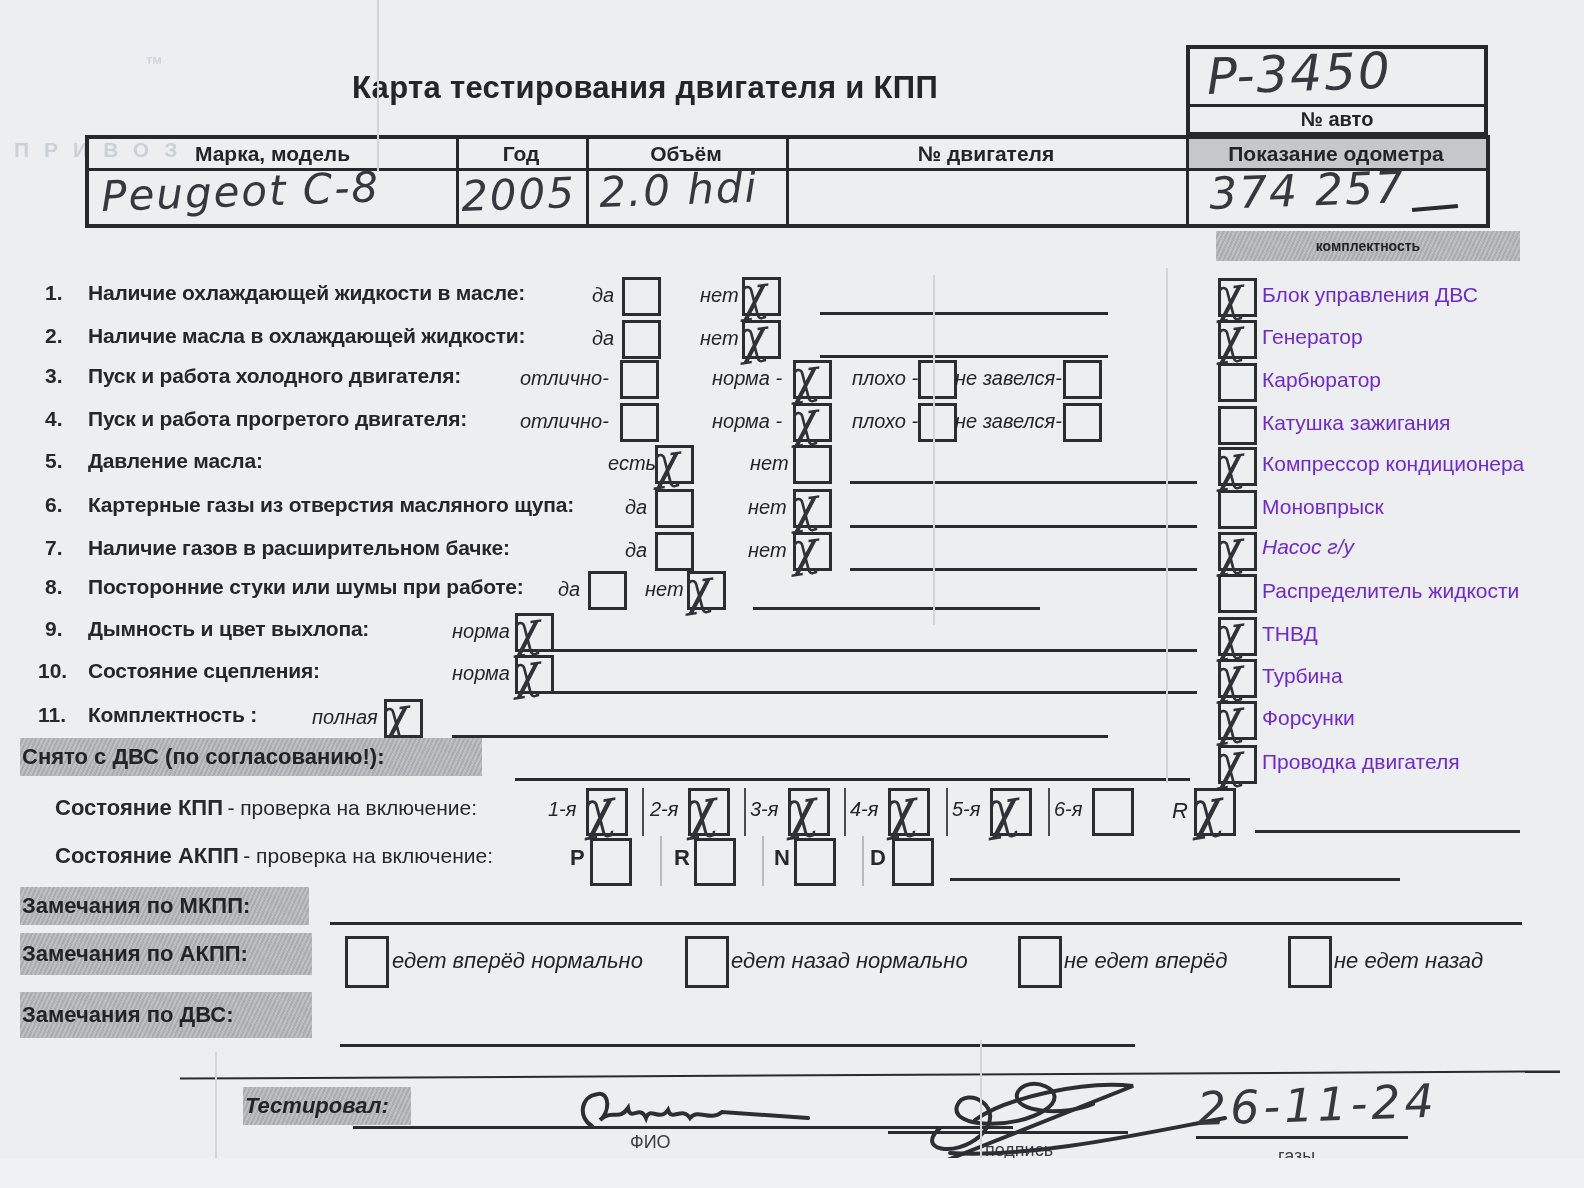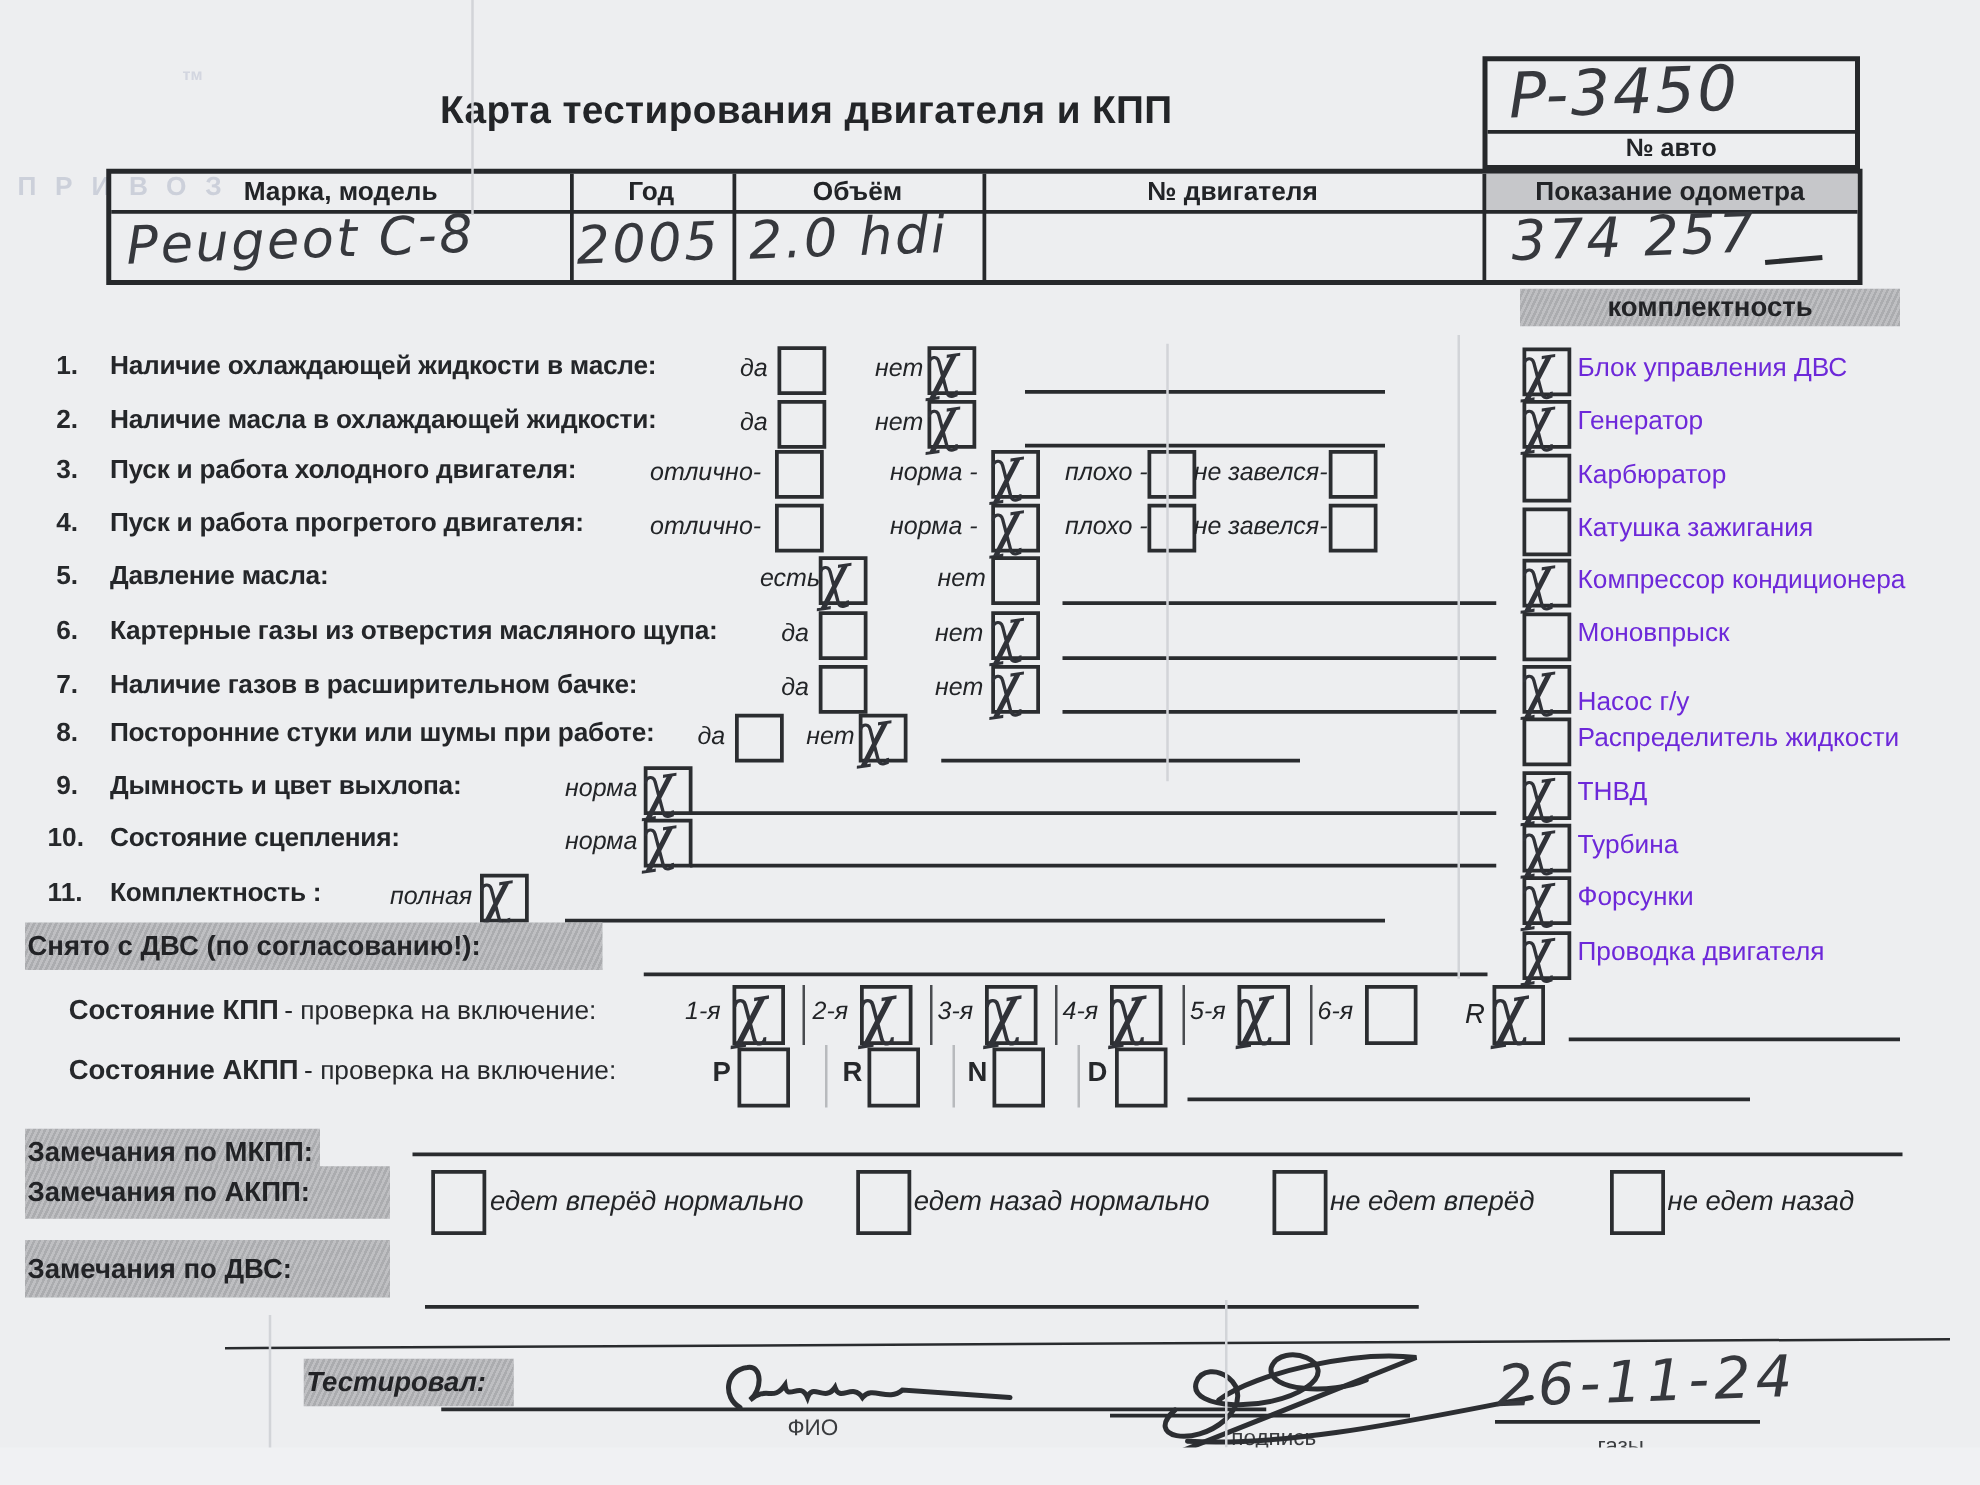--- a/index.html
+++ b/index.html
@@ -84,37 +84,37 @@
     <div class="abs thdr" style="left:1097px;top:3px;width:300px;">Показание одометра</div>
   </div>
   <div class="abs hw" style="left:102px;top:172px;font-size:42px;">Peugeot  C-8</div>
   <div class="abs hw" style="left:462px;top:172px;font-size:42px;">2005</div>
   <div class="abs hw" style="left:600px;top:168px;font-size:42px;">2.0 hdi</div>
   <div class="abs hw" style="left:785px;top:172px;font-size:42px;"></div>
   <div class="abs hw" style="left:1210px;top:168px;font-size:44px;">374 257</div>
   <div class="hline" style="left:1412px;top:206px;width:46px;transform:rotate(-5deg);border-top-width:4px;"></div>
 
   <div class="graybar" style="left:1216px;top:231px;width:304px;height:30px;justify-content:center;">
-    <span class="boldpart" style="font-size:22px;padding:0;">комплектность</span>
+    <span class="boldpart" style="font-size:14px;padding:0;">комплектность</span>
   </div>
 
   <span class="cb checked" style="left:1218px;top:278px;"></span>
   <div class="abs eq" style="left:1262px;top:283px;">Блок управления ДВС</div>
   <span class="cb checked" style="left:1218px;top:320px;"></span>
   <div class="abs eq" style="left:1262px;top:325px;">Генератор</div>
   <span class="cb" style="left:1218px;top:363px;"></span>
   <div class="abs eq" style="left:1262px;top:368px;">Карбюратор</div>
   <span class="cb" style="left:1218px;top:406px;"></span>
   <div class="abs eq" style="left:1262px;top:411px;">Катушка зажигания</div>
   <span class="cb checked" style="left:1218px;top:447px;"></span>
   <div class="abs eq" style="left:1262px;top:452px;">Компрессор кондиционера</div>
   <span class="cb" style="left:1218px;top:490px;"></span>
   <div class="abs eq" style="left:1262px;top:495px;">Моновпрыск</div>
   <span class="cb checked" style="left:1218px;top:532px;"></span>
-  <div class="abs eq" style="left:1262px;top:550px;">Насос г/у</div>
+  <div class="abs eq" style="left:1262px;top:535px;font-style:italic;">Насос г/у</div>
   <span class="cb" style="left:1218px;top:574px;"></span>
   <div class="abs eq" style="left:1262px;top:579px;">Распределитель жидкости</div>
   <span class="cb checked" style="left:1218px;top:617px;"></span>
   <div class="abs eq" style="left:1262px;top:622px;">ТНВД</div>
   <span class="cb checked" style="left:1218px;top:659px;"></span>
   <div class="abs eq" style="left:1262px;top:664px;">Турбина</div>
   <span class="cb checked" style="left:1218px;top:701px;"></span>
   <div class="abs eq" style="left:1262px;top:706px;">Форсунки</div>
   <span class="cb checked" style="left:1218px;top:745px;"></span>
   <div class="abs eq" style="left:1262px;top:750px;">Проводка двигателя</div>
@@ -247,21 +247,21 @@
   <div class="abs" style="left:570px;top:845px;font-weight:700;font-size:22px;">P</div>
   <span class="cb2" style="left:590px;top:838px;"></span>
   <div class="abs" style="left:674px;top:845px;font-weight:700;font-size:22px;">R</div>
   <span class="cb2" style="left:694px;top:838px;"></span>
   <div class="abs" style="left:774px;top:845px;font-weight:700;font-size:22px;">N</div>
   <span class="cb2" style="left:794px;top:838px;"></span>
   <div class="abs" style="left:870px;top:845px;font-weight:700;font-size:22px;">D</div>
   <span class="cb2" style="left:892px;top:838px;"></span>
   <div class="hline" style="left:950px;top:878px;width:450px;"></div>
 
-  <div class="graybar" style="left:20px;top:887px;width:236px;height:38px;margin-top:16px;">
+  <div class="graybar" style="left:20px;top:887px;width:289px;height:38px;">
     <span class="boldpart">Замечания по МКПП:</span>
   </div>
   <div class="hline" style="left:330px;top:922px;width:1192px;"></div>
 
   <div class="graybar" style="left:20px;top:933px;width:292px;height:42px;">
     <span class="boldpart">Замечания по АКПП:</span>
   </div>
   <span class="cb3" style="left:345px;top:936px;"></span>
   <div class="abs opt" style="left:392px;top:948px;font-size:22px;">едет вперёд нормально</div>
   <span class="cb3" style="left:685px;top:936px;"></span>

